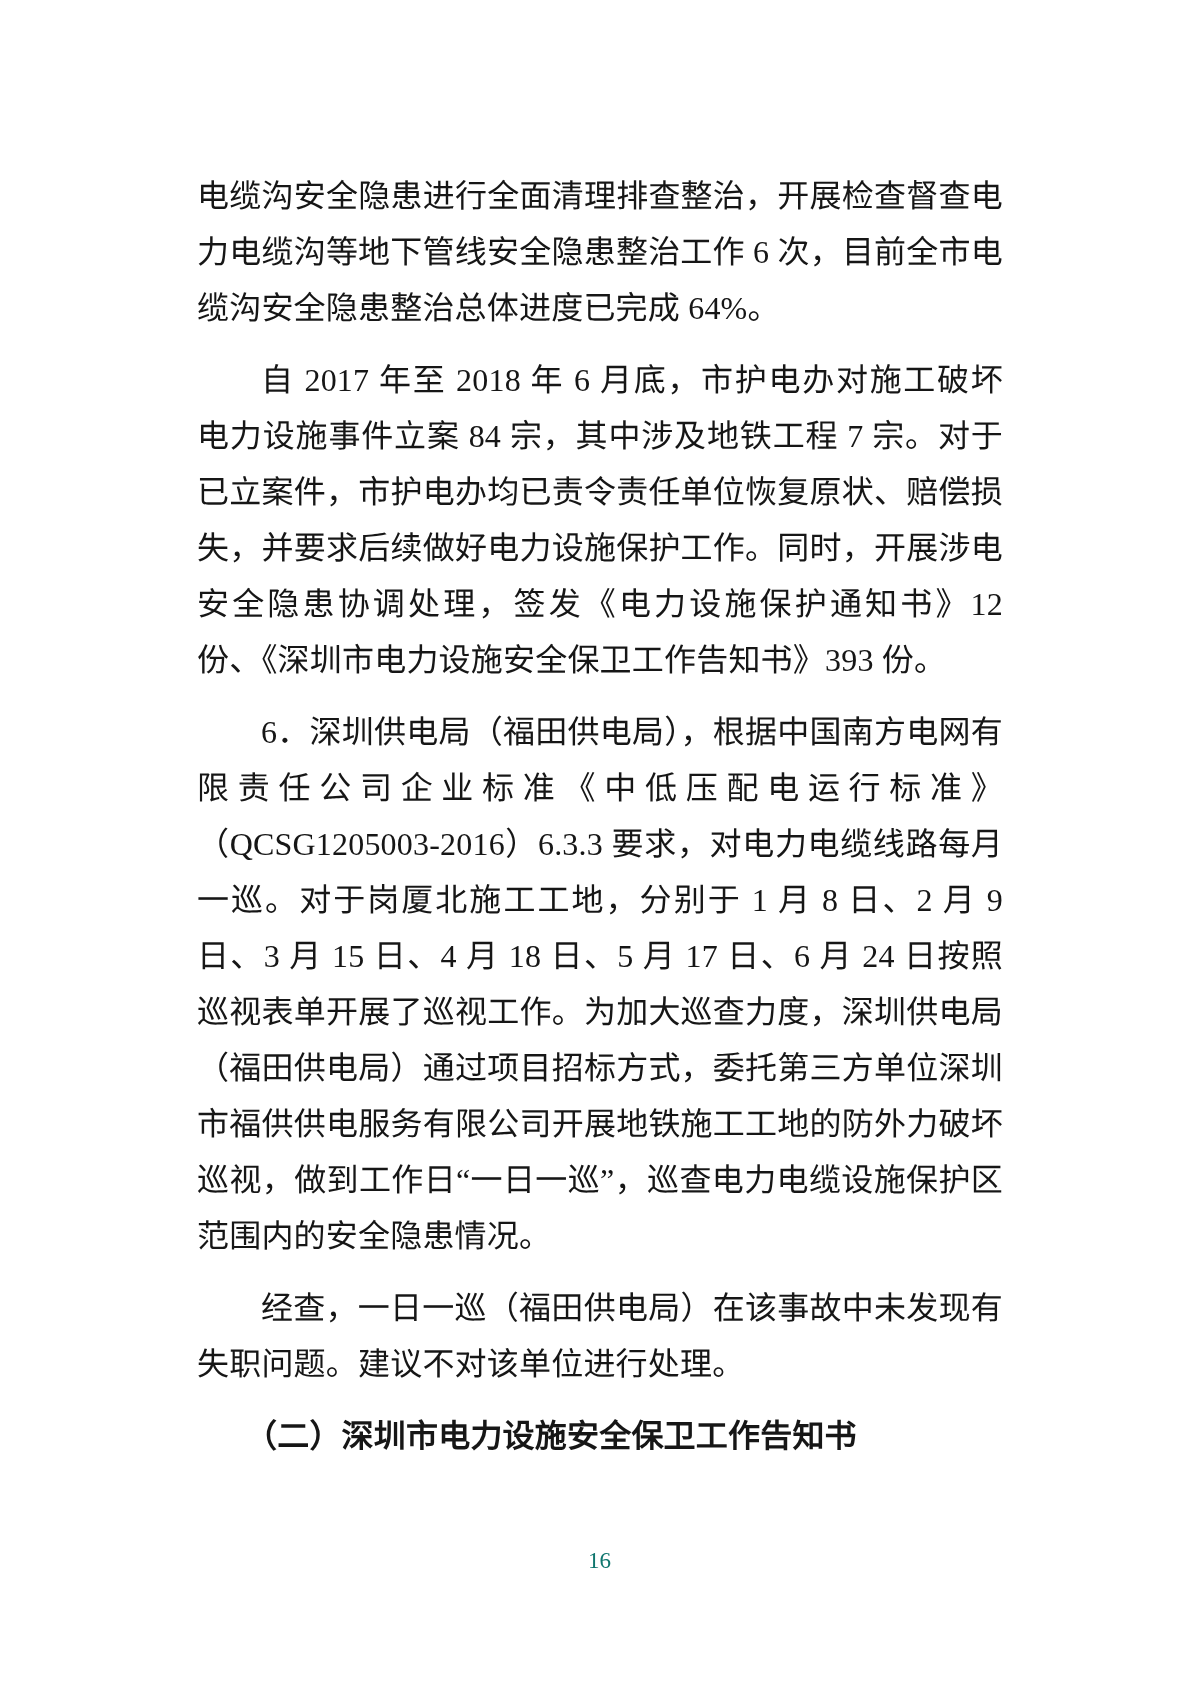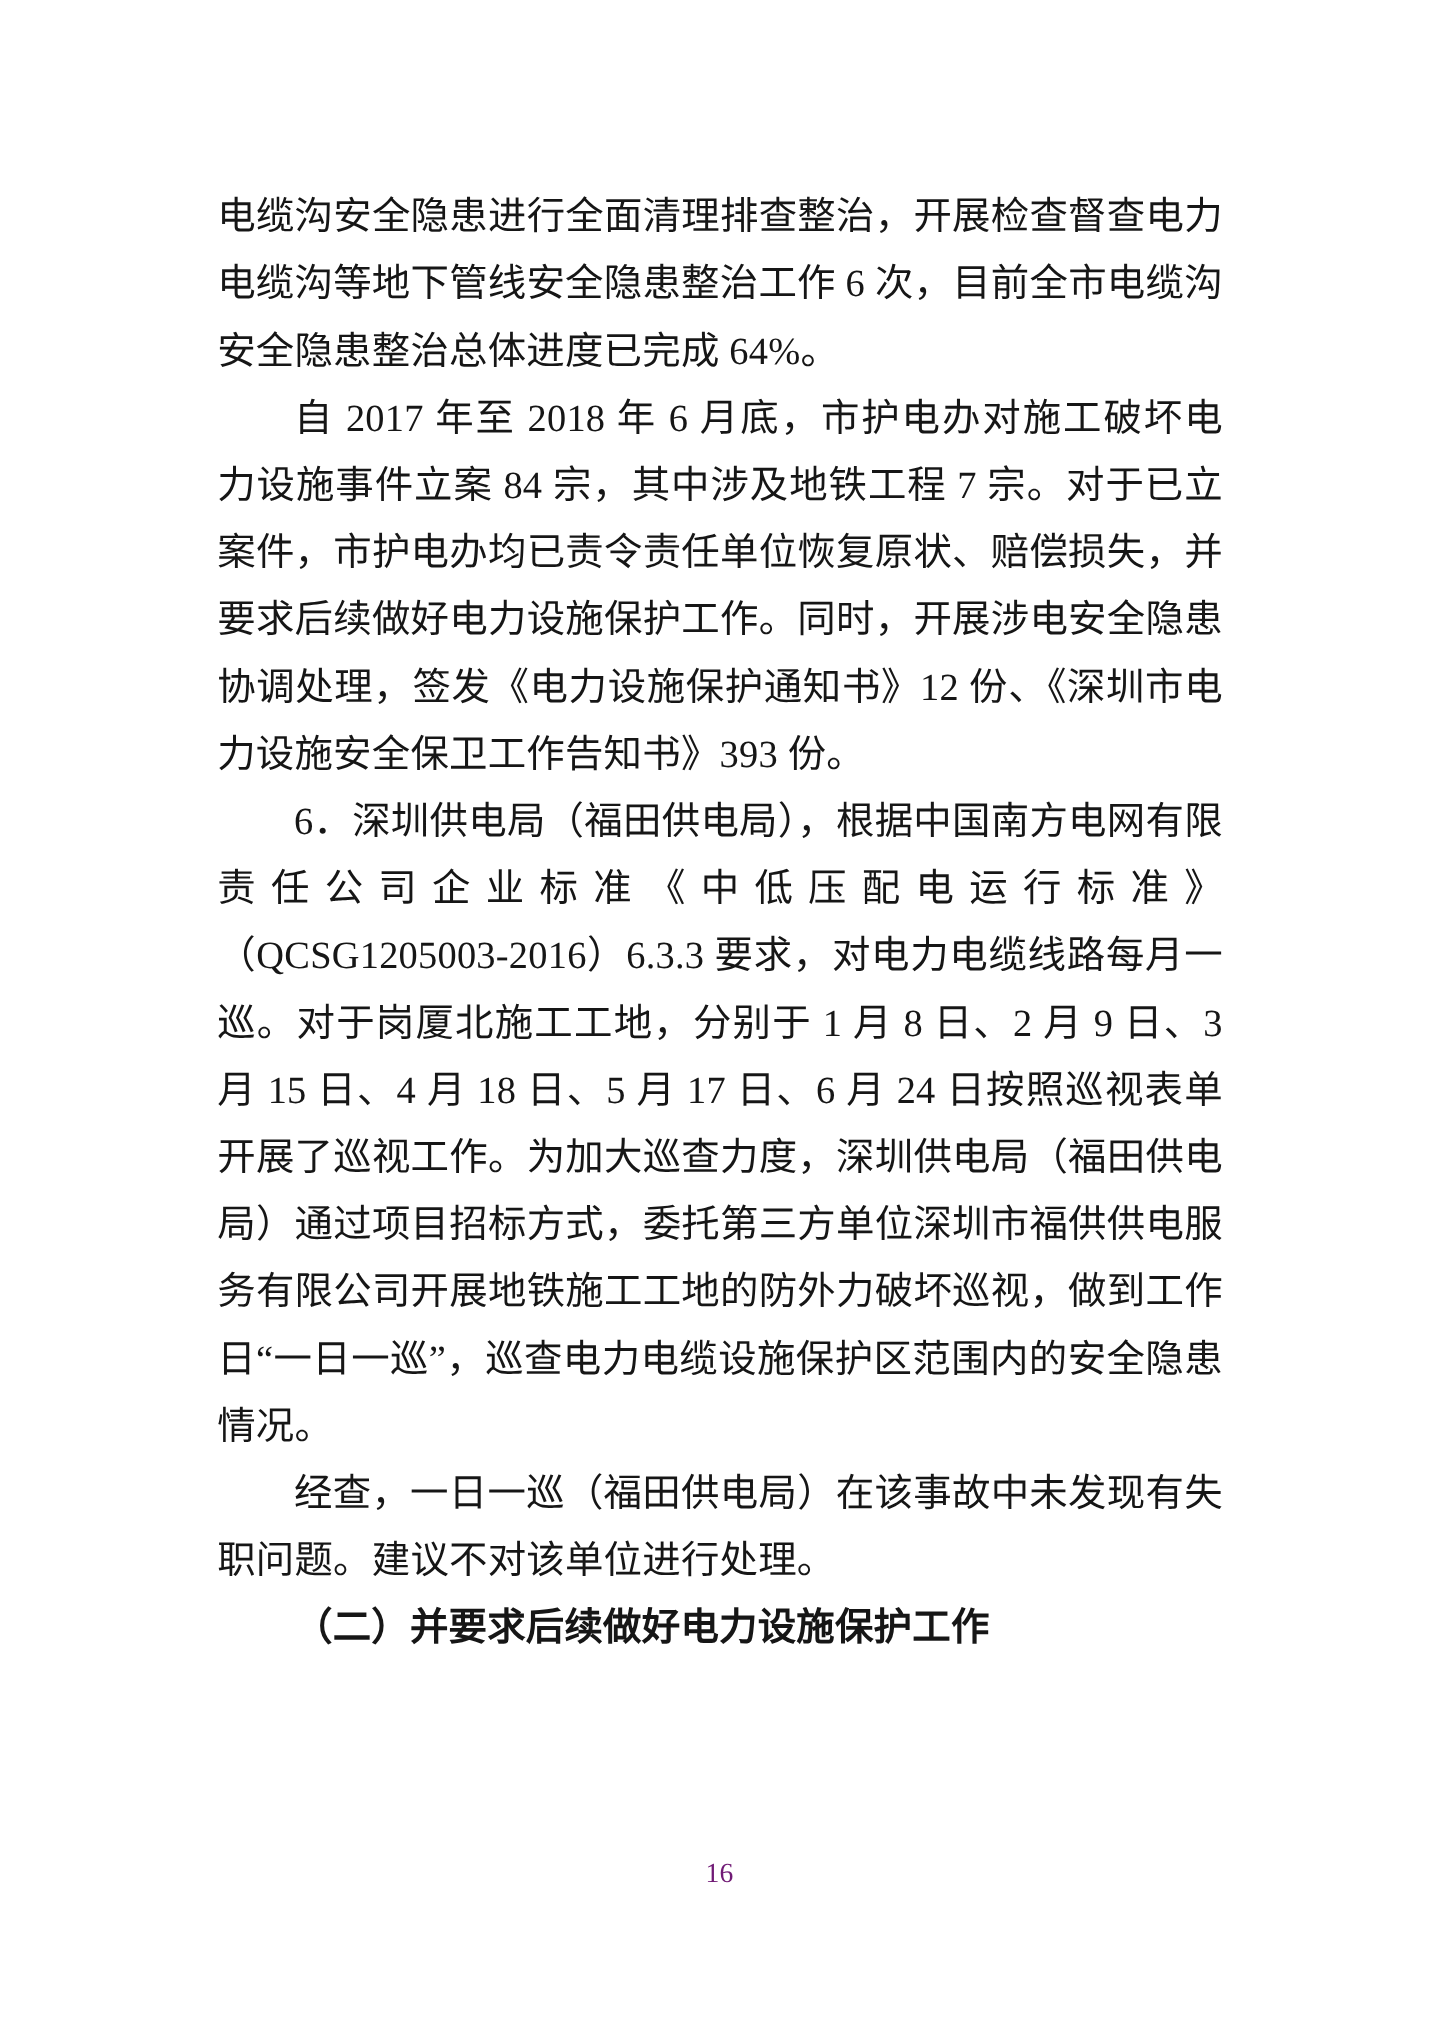--- a/index.html
+++ b/index.html
@@ -22,21 +22,21 @@
     left: 181px;
     top: 152px;
     width: 838px;
     font-size: 32px;
     line-height: 56px;
     text-align: justify;
     text-justify: inter-ideograph;
     letter-spacing: 0.2px;
   }
   .para {
-    margin: 0;
+    margin: 16px;
     padding: 0;
   }
   .indent {
     text-indent: 2em;
   }
   .heading {
     margin: 0;
     padding: 0;
     font-size: 32px;
     line-height: 56px;
@@ -45,28 +45,28 @@
     text-align: left;
   }
   .page-number {
     position: absolute;
     left: 0;
     top: 1547px;
     width: 100%;
     text-align: center;
     font-size: 23px;
     line-height: 28px;
-    color: #701a75;
+    color: #0f766e;
   }
 </style>
 </head>
 <body>
 
 <div class="page">
   <div class="content">
     <p class="para">电缆沟安全隐患进行全面清理排查整治，开展检查督查电力电缆沟等地下管线安全隐患整治工作 6 次，目前全市电缆沟安全隐患整治总体进度已完成 64%。</p>
     <p class="para indent">自 2017 年至 2018 年 6 月底，市护电办对施工破坏电力设施事件立案 84 宗，其中涉及地铁工程 7 宗。对于已立案件，市护电办均已责令责任单位恢复原状、赔偿损失，并要求后续做好电力设施保护工作。同时，开展涉电安全隐患协调处理，签发《电力设施保护通知书》12 份、《深圳市电力设施安全保卫工作告知书》393 份。</p>
     <p class="para indent">6．深圳供电局（福田供电局），根据中国南方电网有限责任公司企业标准《中低压配电运行标准》（QCSG1205003-2016）6.3.3 要求，对电力电缆线路每月一巡。对于岗厦北施工工地，分别于 1 月 8 日、2 月 9 日、3 月 15 日、4 月 18 日、5 月 17 日、6 月 24 日按照巡视表单开展了巡视工作。为加大巡查力度，深圳供电局（福田供电局）通过项目招标方式，委托第三方单位深圳市福供供电服务有限公司开展地铁施工工地的防外力破坏巡视，做到工作日“一日一巡”，巡查电力电缆设施保护区范围内的安全隐患情况。</p>
     <p class="para indent">经查，一日一巡（福田供电局）在该事故中未发现有失职问题。建议不对该单位进行处理。</p>
-    <h2 class="heading">（二）并要求后续做好电力设施保护工作</h2>
+    <h2 class="heading">（二）深圳市电力设施安全保卫工作告知书</h2>
   </div>
   <div class="page-number">16</div>
 </div>
 
 </body></html>

